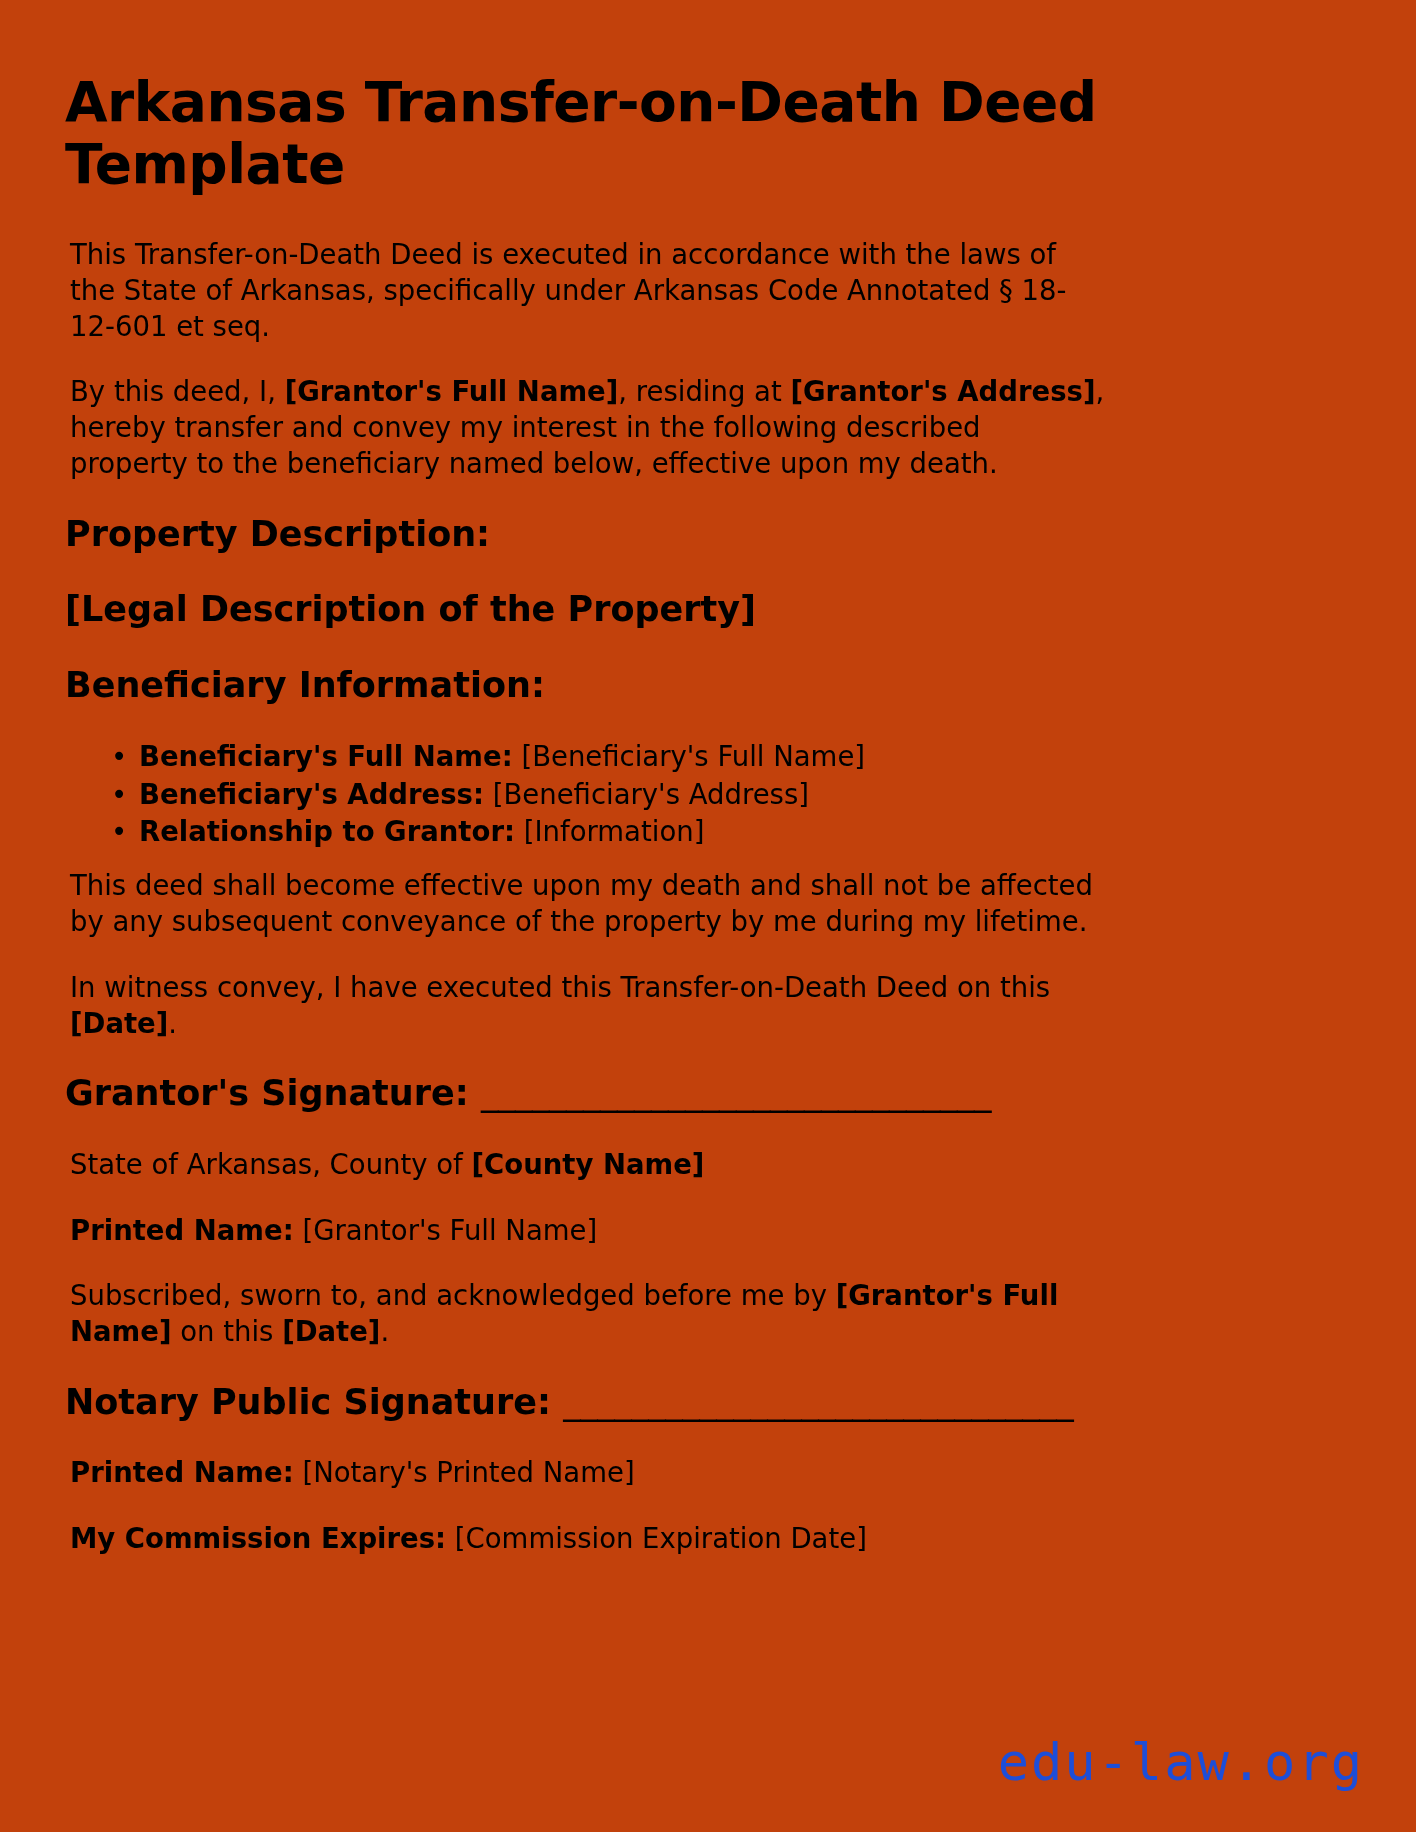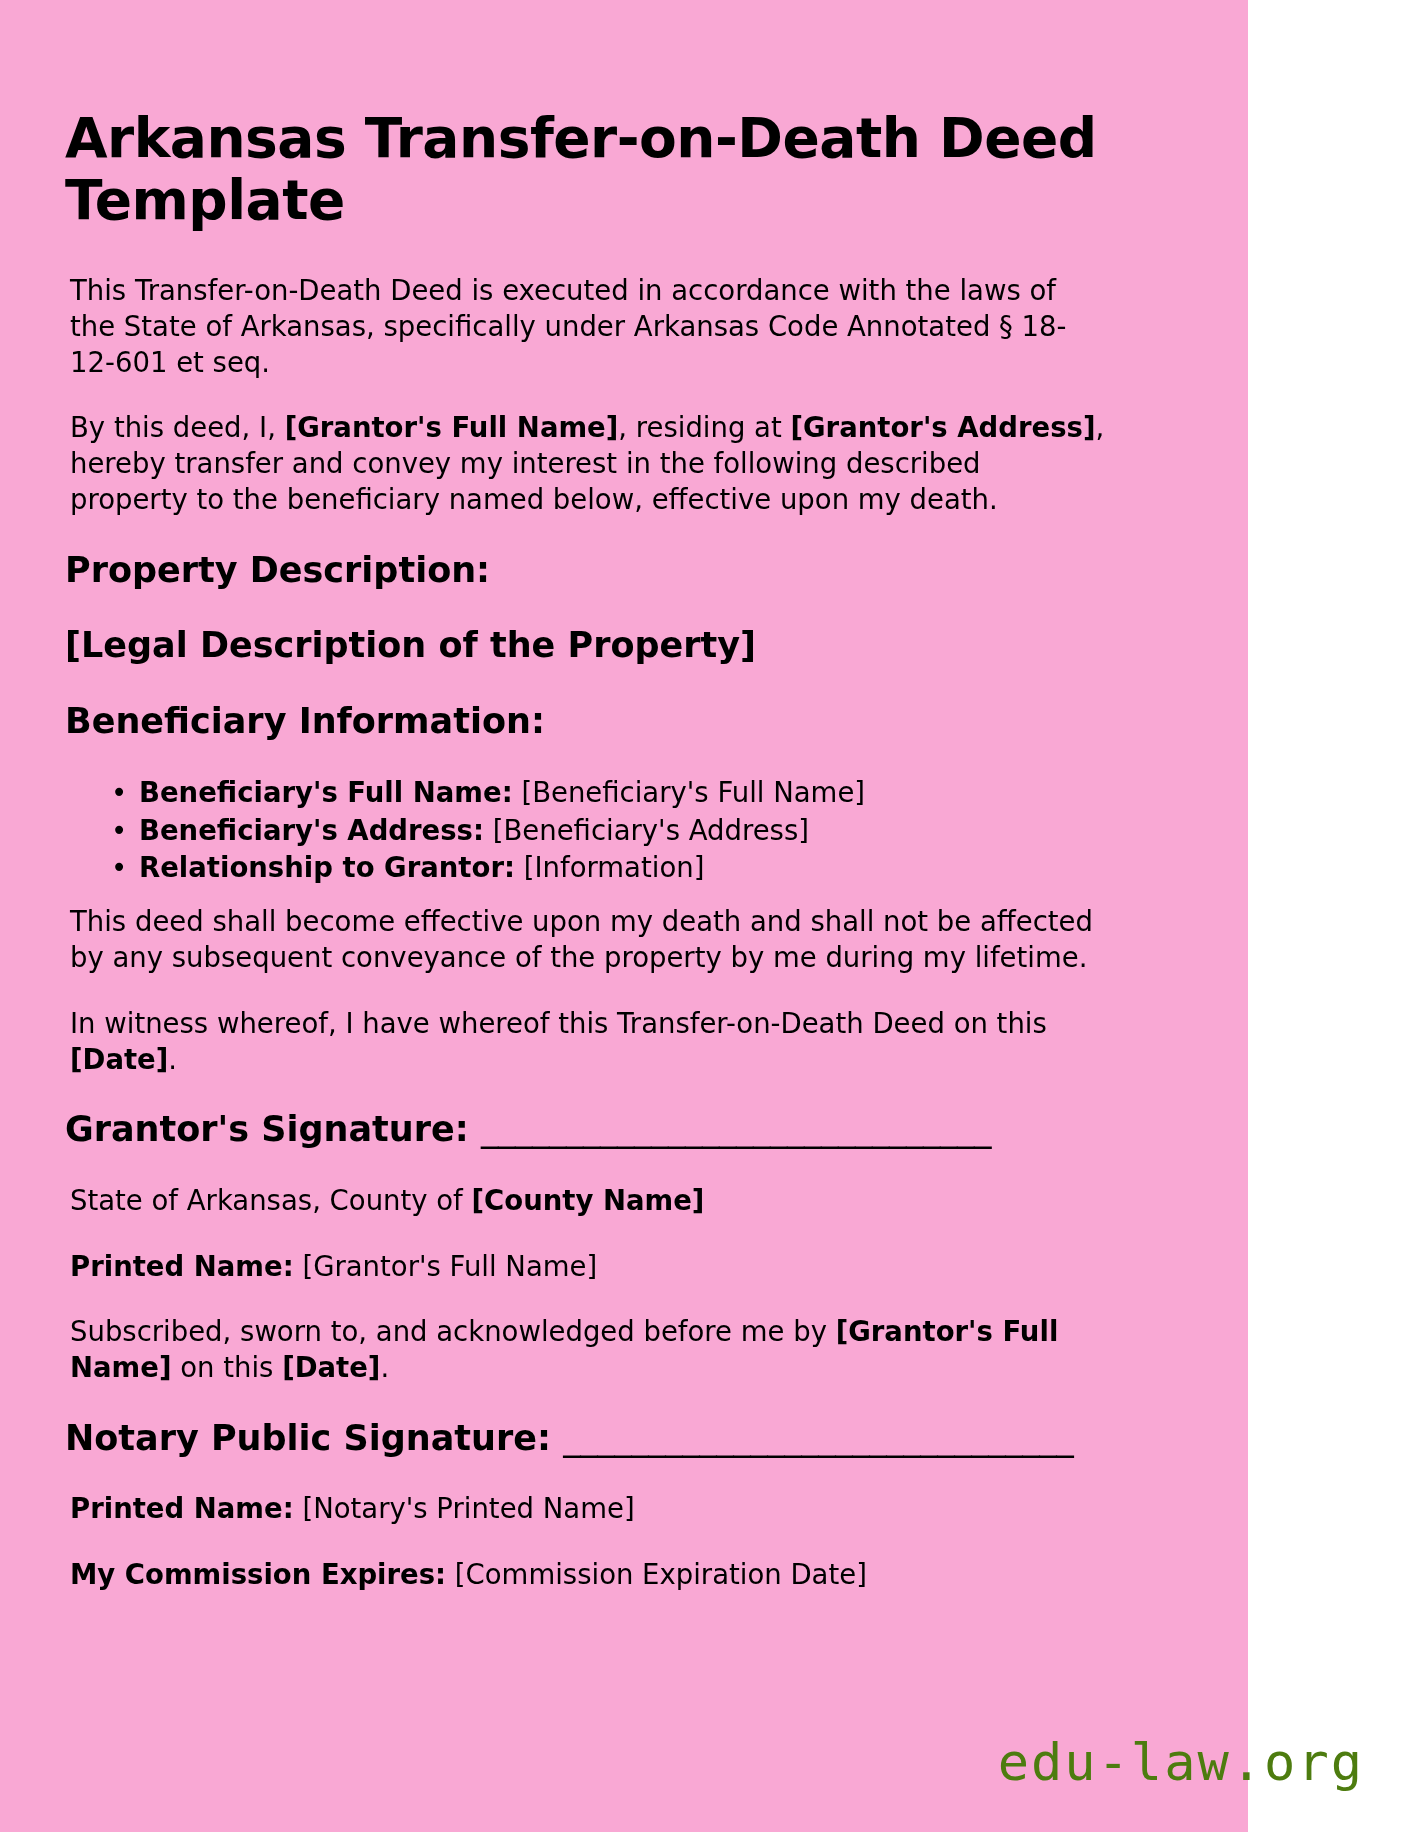--- a/index.html
+++ b/index.html
@@ -12,25 +12,25 @@
     height: 1832px;
     position: relative;
     font-family: "DejaVu Sans", sans-serif;
     color: #000000;
     -webkit-font-smoothing: antialiased;
   }
   .page {
     position: absolute;
     top: 0;
     left: 0;
-    width: 1248px;
+    width: 1416px;
     height: 1832px;
-    background: #f9a8d4;
+    background: #c2410c;
     box-sizing: border-box;
-    padding: 108px 78px 0 65px;
+    padding: 72px 78px 0 65px;
   }
   .doc-title {
     font-family: "DejaVu Sans", sans-serif;
     font-weight: bold;
     font-size: 55px;
     line-height: 1.12;
     letter-spacing: -0.5px;
     margin: 0 0 42px 0;
     max-width: 1050px;
   }
@@ -72,21 +72,21 @@
     letter-spacing: -0.5px;
     font-weight: normal;
   }
   .watermark {
     position: absolute;
     right: 52px;
     bottom: 40px;
     font-family: "DejaVu Sans Mono", monospace;
     font-size: 52px;
     letter-spacing: 2px;
-    color: #4d7c0f;
+    color: #1d4ed8;
     white-space: nowrap;
   }
 </style>
 </head>
 <body>
 
 <div class="page">
 
   <h1 class="doc-title">Arkansas Transfer-on-Death Deed Template</h1>
 
@@ -117,21 +117,21 @@
       <b>Relationship to Grantor:</b>
       <span>[Information]</span>
     </li>
   </ul>
 
   <p class="para">
     <span>This deed shall become effective upon my death and shall not be affected by any subsequent conveyance of the property by me during my lifetime.</span>
   </p>
 
   <p class="para">
-    <span>In witness whereof, I have whereof this Transfer-on-Death Deed on this </span><b>[Date]</b><span>.</span>
+    <span>In witness convey, I have executed this Transfer-on-Death Deed on this </span><b>[Date]</b><span>.</span>
   </p>
 
   <p class="heading-para">
     <b>Grantor's Signature:</b>
     <span class="sig-line">______________________________</span>
   </p>
 
   <p class="para">
     <span>State of Arkansas, County of </span><b>[County Name]</b>
   </p>

